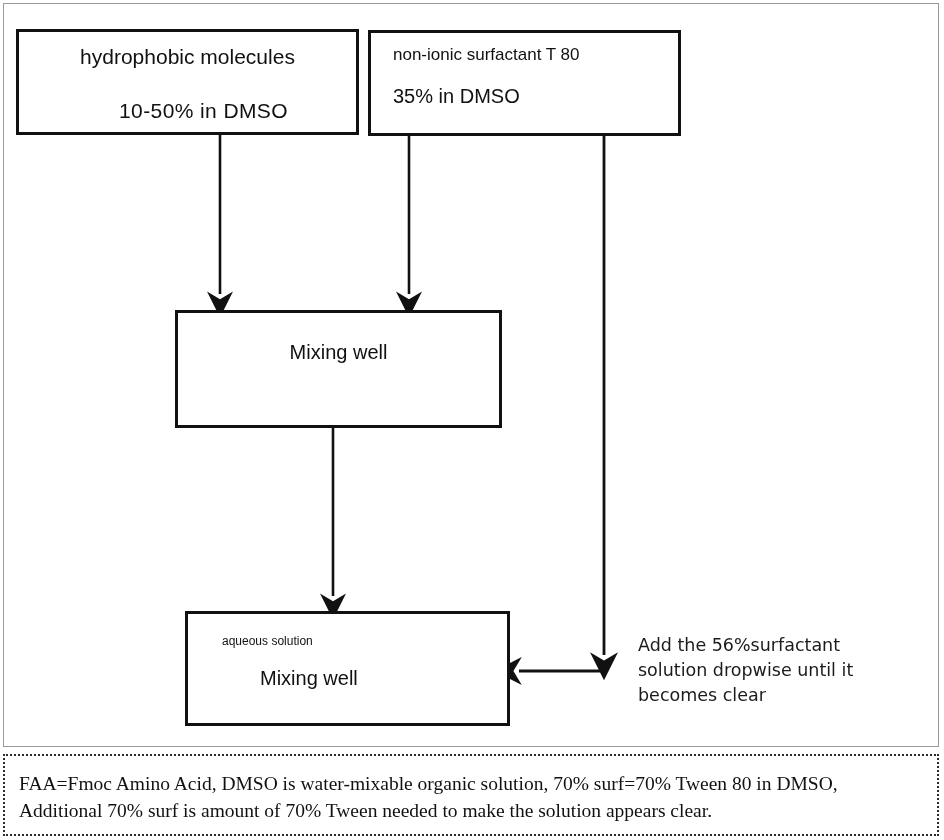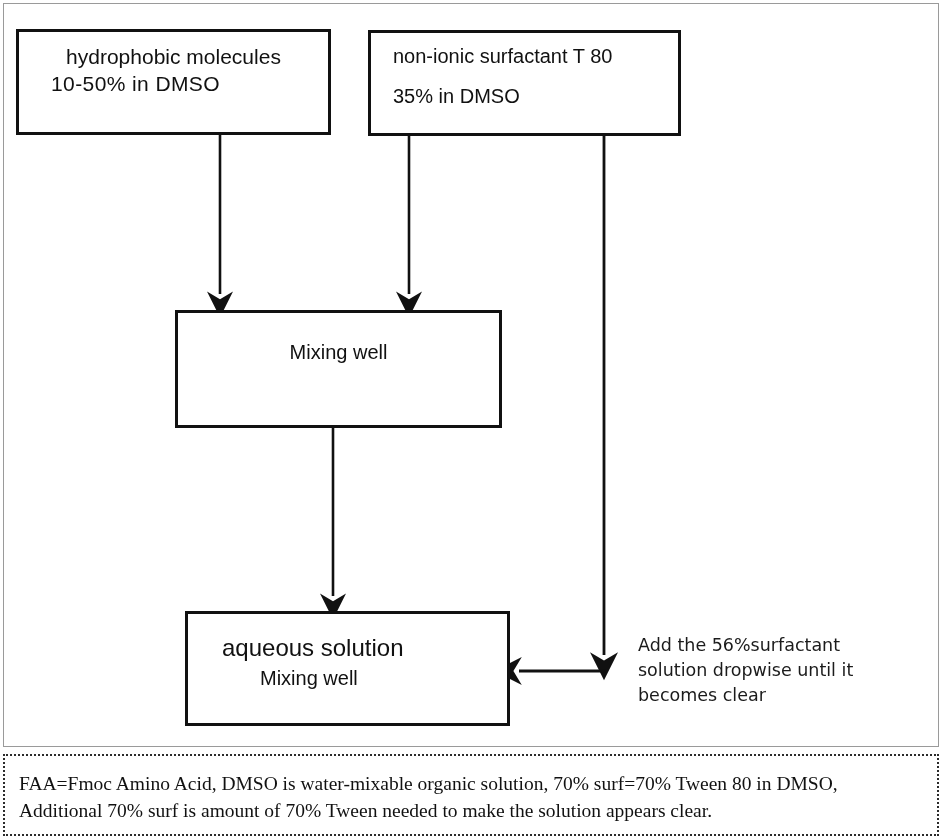--- a/index.html
+++ b/index.html
@@ -43,46 +43,47 @@
     left: 0;
     right: 0;
     font-family: "Liberation Sans", sans-serif;
     color: #111111;
     white-space: pre;
   }
 
   #box-hydrophobic {
     left: 12px;
     top: 25px;
-    width: 315px;
+    width: 343px;
     height: 106px;
   }
   #box-hydrophobic .line1 {
     top: 13px;
     text-align: center;
     font-size: 21px;
   }
   #box-hydrophobic .line2 {
-    top: 40px;
+    top: 67px;
+    text-align: center;
     font-size: 21px;
     letter-spacing: 0.4px;
     margin-left: 32px;
   }
 
   #box-surfactant {
     left: 364px;
     top: 26px;
     width: 313px;
     height: 106px;
   }
   #box-surfactant .line1 {
     top: 12px;
     left: 22px;
     text-align: left;
-    font-size: 20px;
+    font-size: 17px;
   }
   #box-surfactant .line2 {
     top: 52px;
     left: 22px;
     text-align: left;
     font-size: 20px;
   }
 
   #box-mixing-well {
     left: 171px;
@@ -99,21 +100,21 @@
   #box-aqueous {
     left: 181px;
     top: 607px;
     width: 325px;
     height: 115px;
   }
   #box-aqueous .line1 {
     top: 20px;
     left: 34px;
     text-align: left;
-    font-size: 24px;
+    font-size: 12px;
   }
   #box-aqueous .line2 {
     top: 53px;
     left: 34px;
     text-align: left;
     font-size: 20px;
     padding-left: 38px;
   }
 
   

